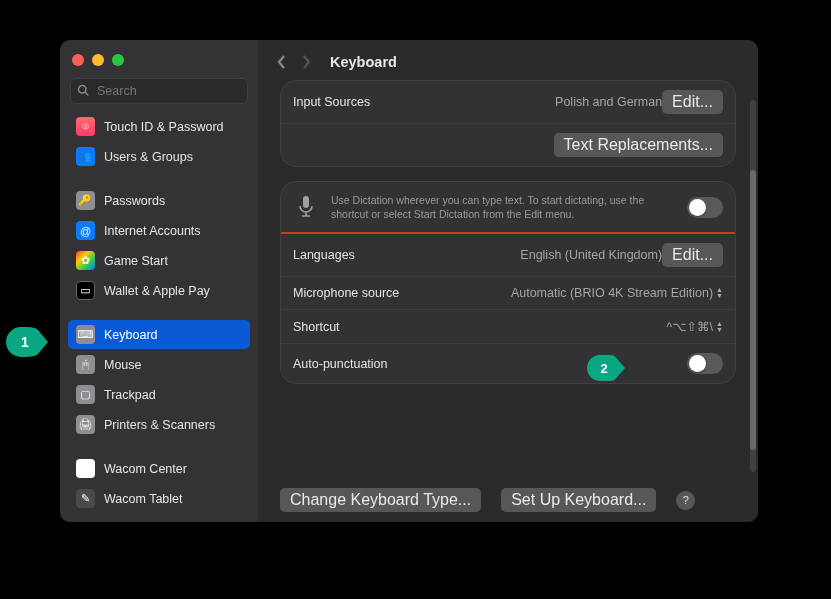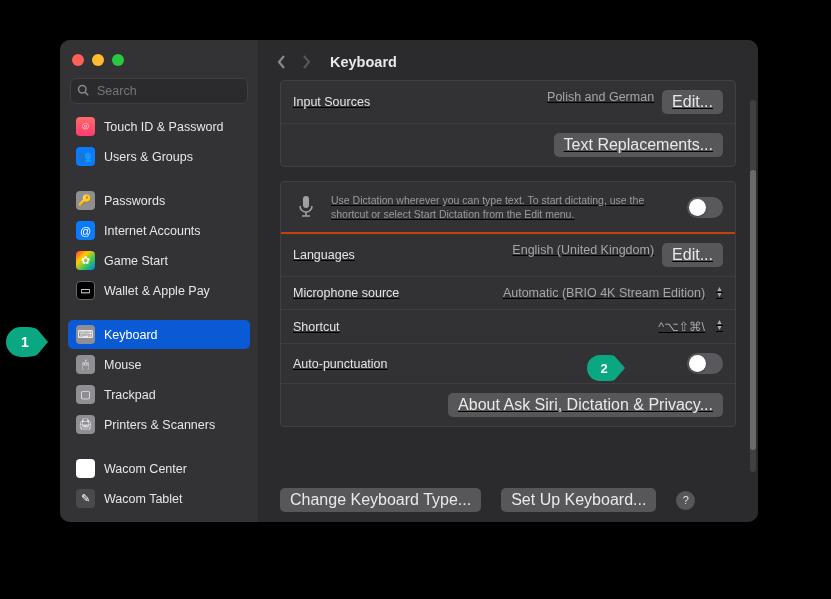--- a/index.html
+++ b/index.html
@@ -19,26 +19,26 @@
     .sidebar-item { display: flex; align-items: center; gap: 9px; padding: 5px 8px; border-radius: 5px; color: #e6e6e6; font-size: 12.5px; cursor: pointer; margin-bottom: 1px; }
     .sidebar-item.selected { background: #0a5ad6; color: #fff; }
     .sidebar-item .icon { width: 19px; height: 19px; border-radius: 4px; display: flex; align-items: center; justify-content: center; flex-shrink: 0; font-size: 11px; color: #fff; }
     .spacer { height: 14px; }
     .content { flex: 1; background: #2b2b2d; display: flex; flex-direction: column; position: relative; }
     .header { display: flex; align-items: center; gap: 12px; padding: 14px 18px 10px 18px; }
     .nav-btn { color: #888; cursor: pointer; display: flex; align-items: center; }
     .nav-btn.fwd { color: #555; }
     .header-title { color: #e9e9e9; font-size: 14.5px; font-weight: 600; margin-left: 6px; }
     .content-body { flex: 1; overflow-y: auto; padding: 0 22px 14px 22px; }
-    .panel { background: #323234; border: 1px solid #404044; border-radius: 4px; margin-bottom: 14px; text-decoration: underline; }
+    .panel { background: #323234; border: 1px solid #404044; border-radius: 16px; margin-bottom: 14px; }
     .row { display: flex; align-items: center; justify-content: space-between; padding: 9px 12px; border-bottom: 1px solid #3e3e42; }
     .row:last-child { border-bottom: none; }
     .row.right { justify-content: flex-end; }
     .row .label { color: #e4e4e6; font-size: 12.5px; }
-    .row .value { color: #a5a5a9; font-size: 12.5px; display: flex; gap: 8px; }
+    .row .value { color: #a5a5a9; font-size: 12.5px; display: flex; align-items: center; }
     .btn { background: #575759; color: #e9e9e9; border: none; border-radius: 5px; padding: 3px 10px; font-size: 16px; cursor: pointer; }
     .section-title { color: #e4e4e6; font-size: 13px; font-weight: 600; margin: 4px 0 8px 2px; }
     .dictation-intro { display: flex; align-items: center; gap: 12px; padding: 11px 12px; border-bottom: 2px solid #c2410c; }
     .mic-icon { width: 26px; height: 26px; display: flex; align-items: center; justify-content: center; color: #a0a0a4; flex-shrink: 0; }
     .intro-text { color: #9a9a9e; font-size: 10.5px; line-height: 1.35; flex: 1; }
     .toggle { width: 36px; height: 21px; background: #59595d; border-radius: 11px; position: relative; cursor: pointer; flex-shrink: 0; }
     .toggle::after { content: ""; position: absolute; width: 17px; height: 17px; background: #fff; border-radius: 50%; top: 2px; left: 2px; box-shadow: 0 1px 2px rgba(0,0,0,0.3); }
     .select-arrows { display: inline-flex; flex-direction: column; font-size: 7px; line-height: 6px; margin-left: 3px; color: #aaa; }
     .footer-buttons { display: flex; justify-content: flex-start; gap: 20px; padding: 10px 22px; align-items: center; }
     .help { width: 19px; height: 19px; border-radius: 50%; background: #575759; color: #e0e0e0; display: flex; align-items: center; justify-content: center; font-size: 11px; cursor: pointer; }
@@ -209,23 +209,20 @@
             <span class="select-arrows">
                 <span>▲</span>
                 <span>▼</span>
               </span>
           </span>
         </div>
         <div class="row">
           <span class="label">Auto-punctuation</span>
           <div class="toggle"></div>
         </div>
-        <div class="row right">
-          <button class="btn">About Ask Siri, Dictation &amp; Privacy...</button>
-        </div>
       </div>
     </div>
 
     <div class="footer-buttons">
       <button class="btn">Change Keyboard Type...</button>
       <button class="btn">Set Up Keyboard...</button>
       <div class="help">?</div>
     </div>
 
     <div class="scrollbar-main">

